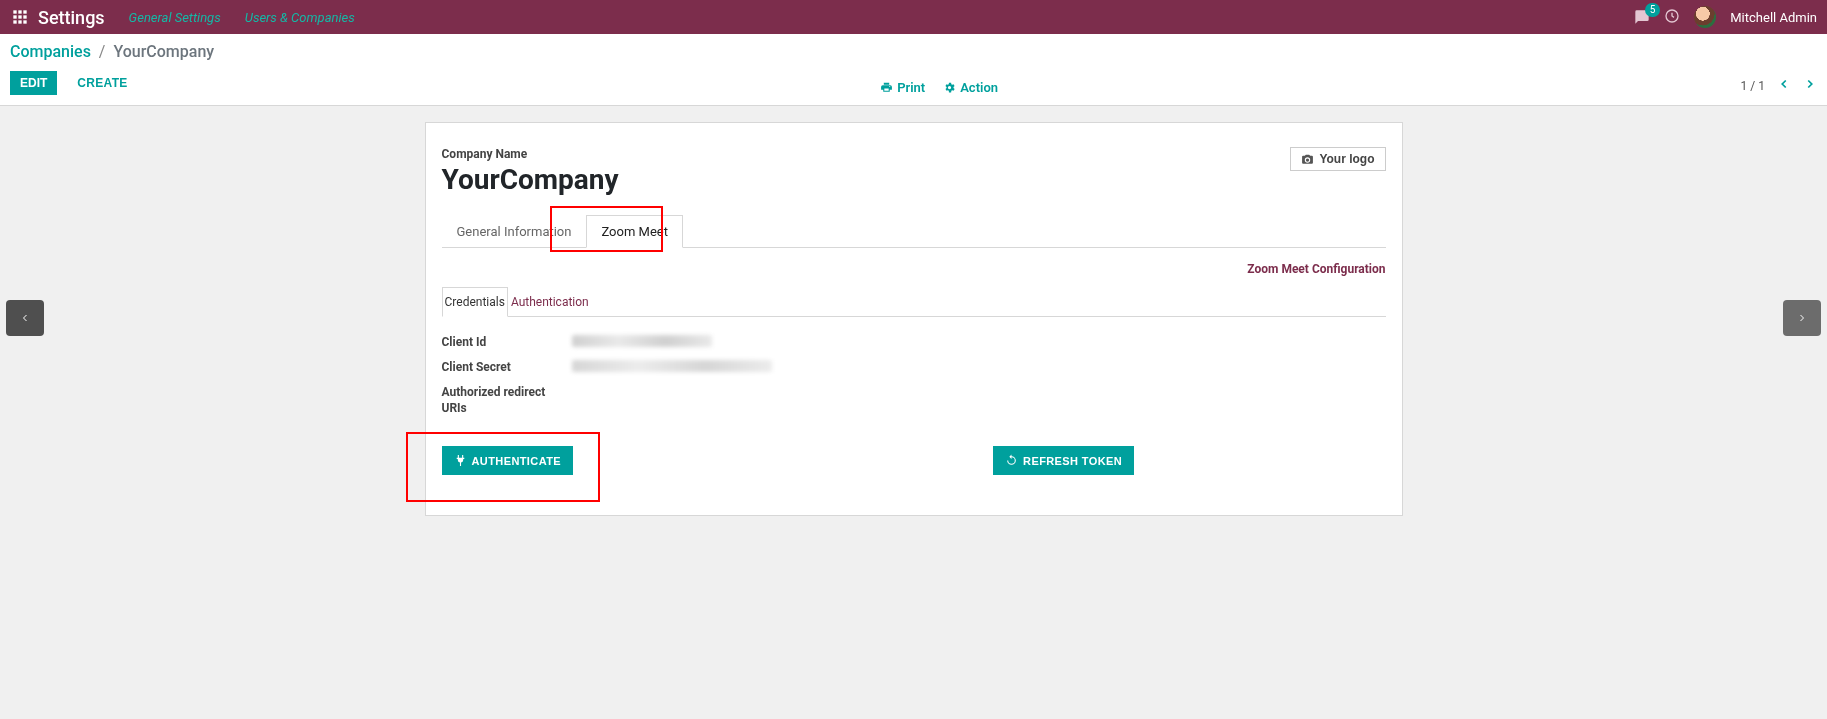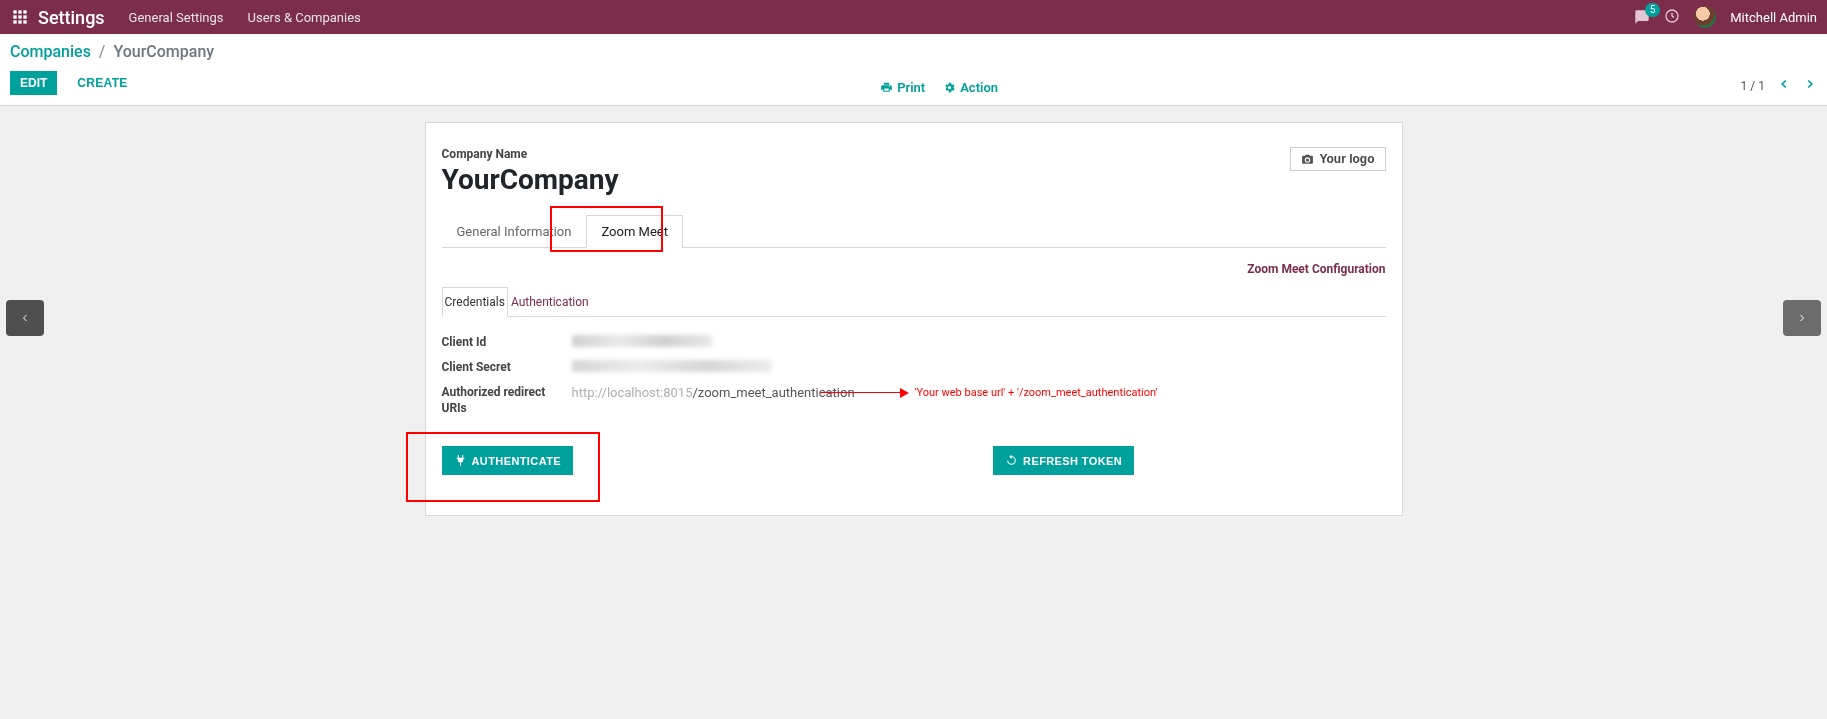--- a/index.html
+++ b/index.html
@@ -16,21 +16,21 @@
     height: 34px;
     display: flex;
     align-items: center;
     color: #fff;
     padding: 12px 10px;
     font-size: 13px;
   }
   .apps-icon { width: 20px; height: 20px; display:flex; align-items:center; justify-content:center; margin-right:8px;}
   .apps-icon svg { fill:#fff; }
   .topbar .brand { font-size: 18px; font-weight: 500; margin-right: 24px; }
-  .topbar .nav-link { color: #e5e5e5; margin-right: 24px; cursor: pointer; }
+  .topbar .nav-link { color: #14b8a6; margin-right: 24px; cursor: pointer; font-style: italic; }
   .topbar .spacer { flex:1; }
   .topbar .right { display:flex; align-items:center; gap:14px; }
   .topbar .msg-wrap { position:relative; display:flex; align-items:center; }
   .topbar .badge {
     position:absolute; top:-6px; right:-10px;
     background:#00a09d; color:#fff; font-size:10px; border-radius:8px; padding:0 5px; line-height:14px;
   }
   .avatar {
     width:22px; height:22px; border-radius:50%;
     background: radial-gradient(circle at 40% 35%, #f7c9a7 0 35%, #6b3e2e 36% 60%, #2b6e3f 61% 100%);
@@ -296,28 +296,20 @@
         <div class="val"><span class="blur1"></span></div>
       </div>
 
       <div class="form-row">
         <div class="lbl">Client Secret</div>
         <div class="val"><span class="blur2"></span></div>
       </div>
 
       <div class="form-row">
         <div class="lbl" style="line-height:1.3;">Authorized redirect URIs</div>
-        <div class="val uri-val">
-          <span class="faded">http://localhost:8015</span><span>/zoom_meet_authentication</span>
-          <span class="annot">
-            <span class="line"></span>
-              <span class="arrow"></span>
-            <span class="txt">'Your web base url' + '/zoom_meet_authentication'</span>
-          </span>
-        </div>
       </div>
 
       <div style="position:relative;">
         <div class="action-row">
           <button class="btn-teal">
             <svg class="icon-small" viewBox="0 0 24 24" fill="#fff">
                 <path d="M7 2v5H5v2h2v2a5 5 0 0 0 4 4.9V22h2v-6.1A5 5 0 0 0 17 11V9h2V7h-2V2h-2v5H9V2H7z"></path>
               </svg>
             <span>AUTHENTICATE</span>
           </button>

